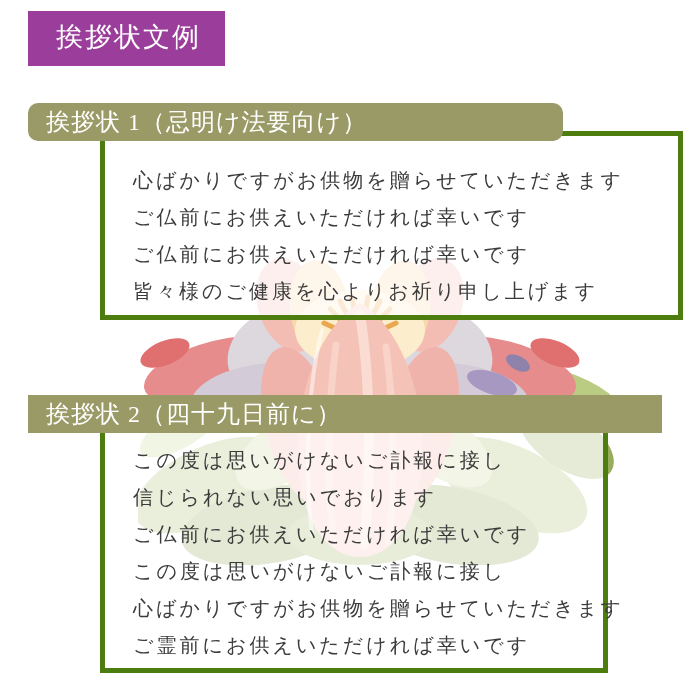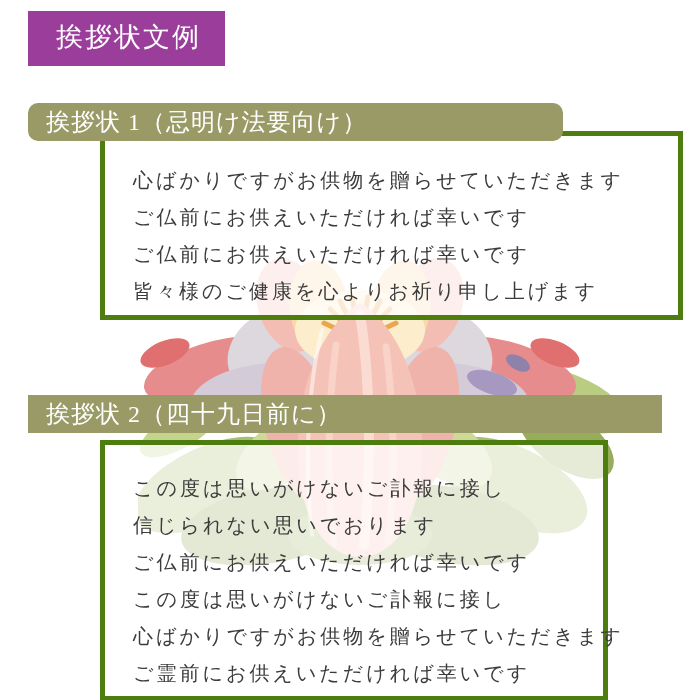--- a/index.html
+++ b/index.html
@@ -25,21 +25,21 @@
     white-space:nowrap;
   }
   #bar1{top:103px;width:535px;border-radius:10px;}
   #bar2{top:395px;width:634px;}
   
   .text-box{
     position:absolute;left:100px;box-sizing:border-box;z-index:1;
     background:rgba(255,255,255,0.76);border:5px solid #4d7c0f;
   }
   #box1{top:131px;width:583px;height:189px;padding:26px 10px 0 28px;}
-  #box2{top:440px;width:508px;height:261px;padding:25px 10px 0 28px;}
+  #box2{top:412px;width:508px;height:261px;padding:25px 10px 0 28px;}
   .line{
     height:37px;line-height:37px;font-size:20px;letter-spacing:3px;
     color:#3b3b3b;white-space:nowrap;
   }
 </style>
 </head>
 <body>
 
 <div id="page">
 

